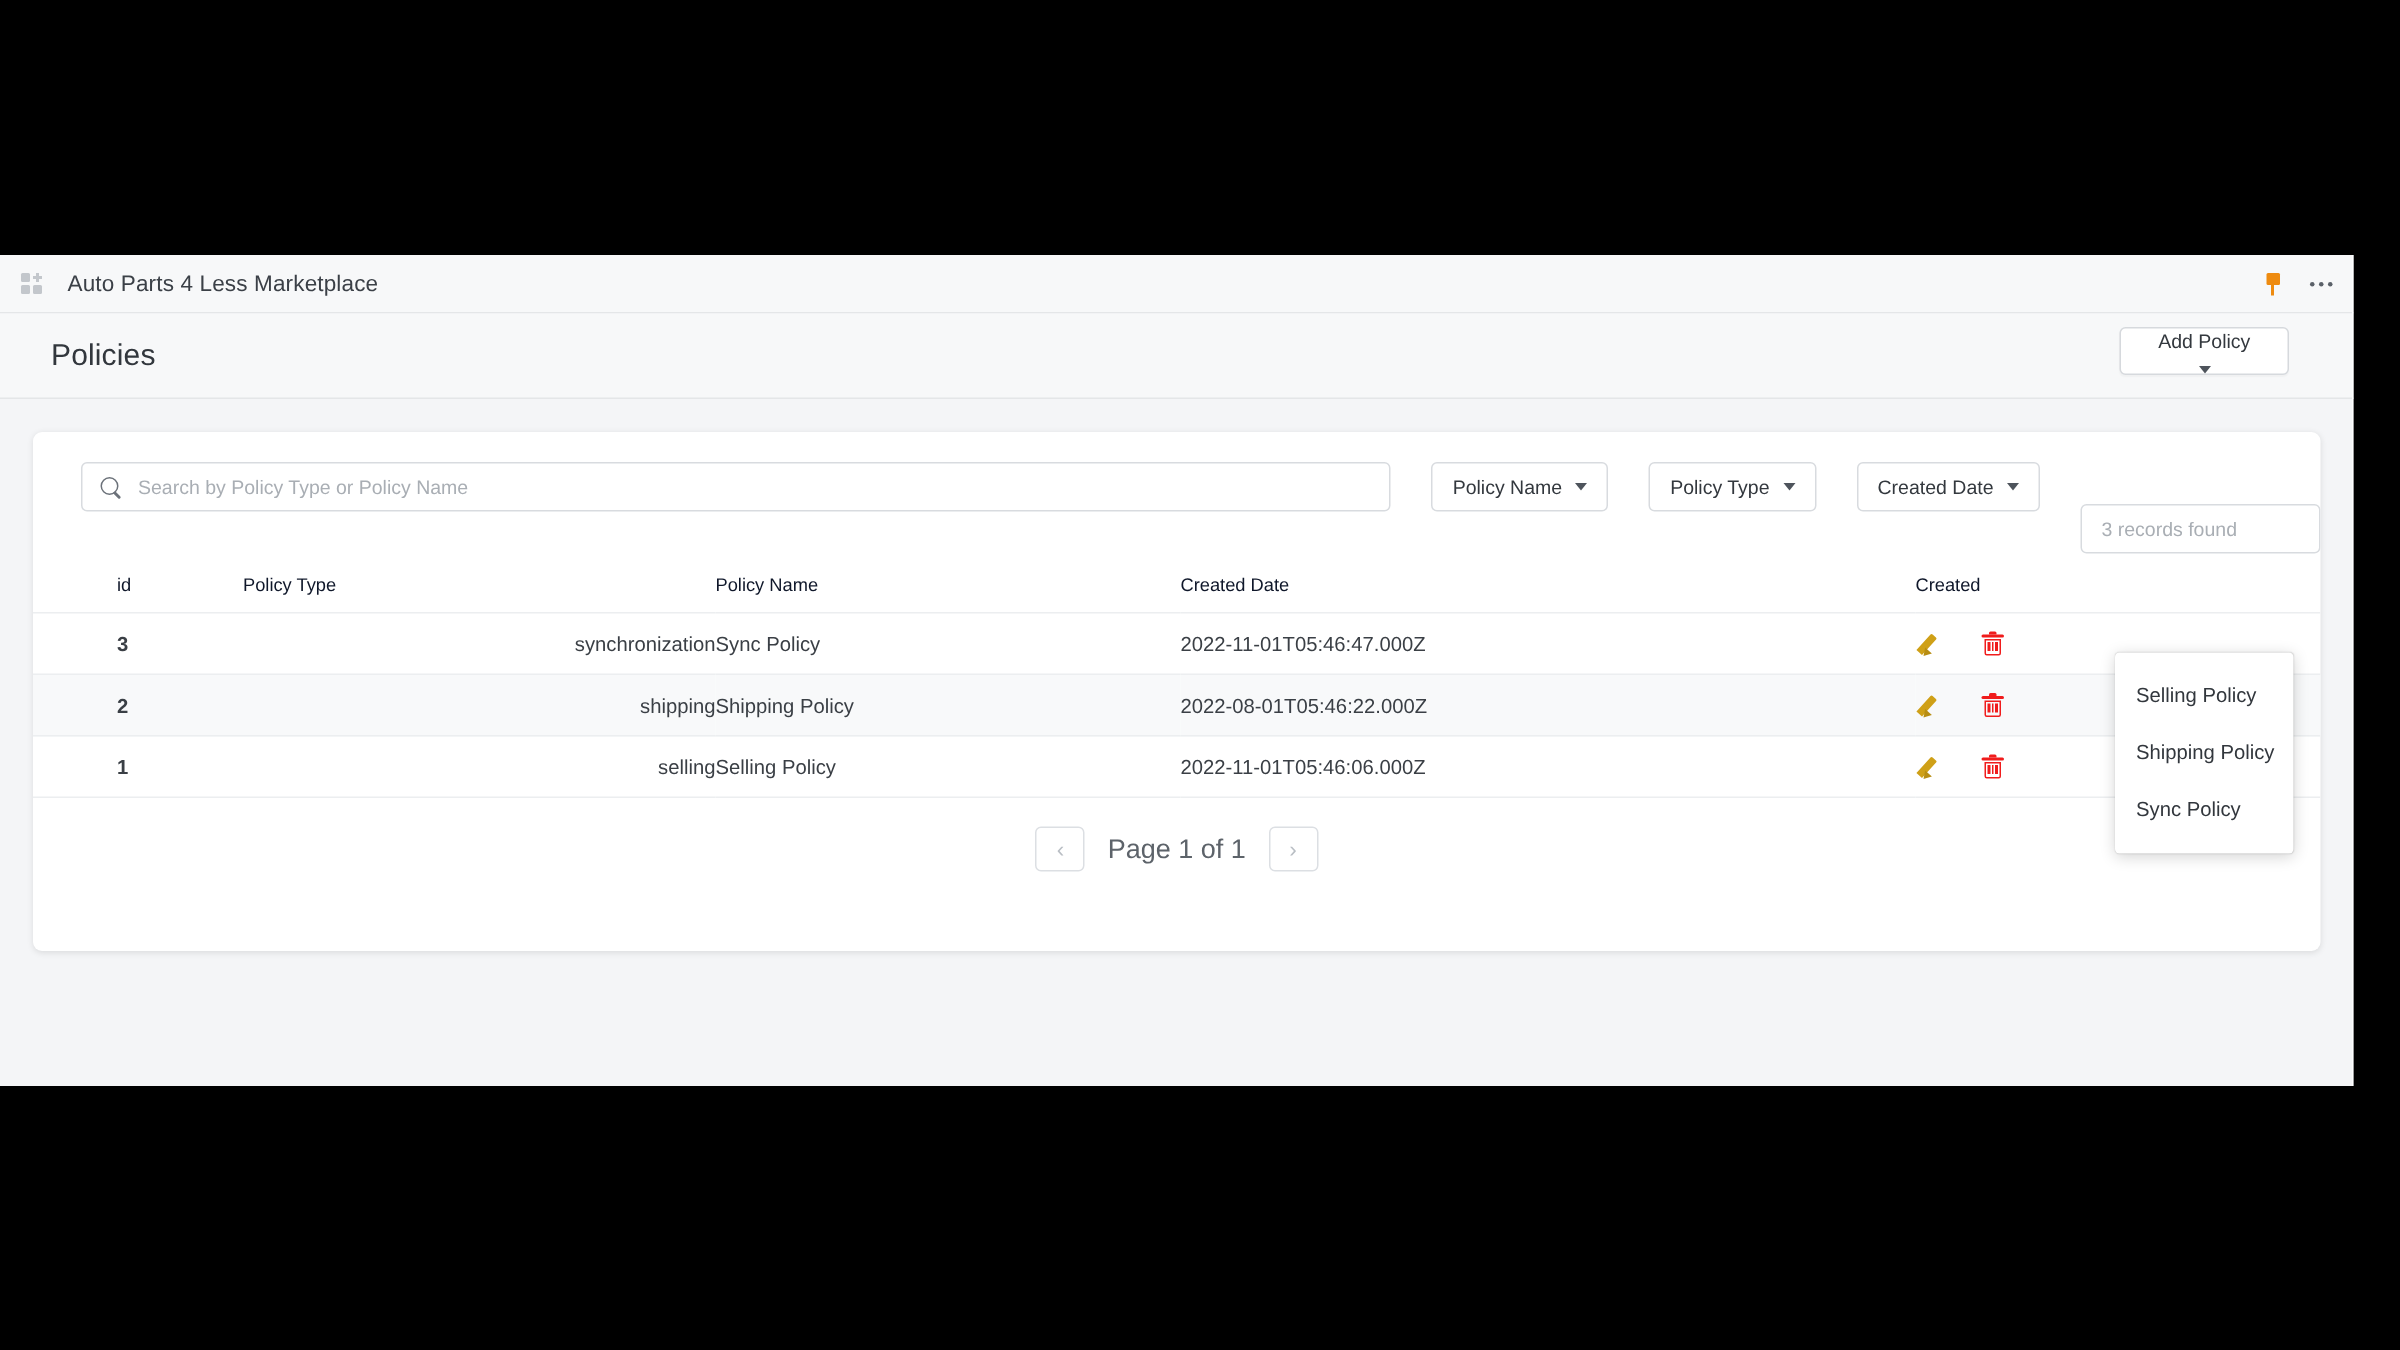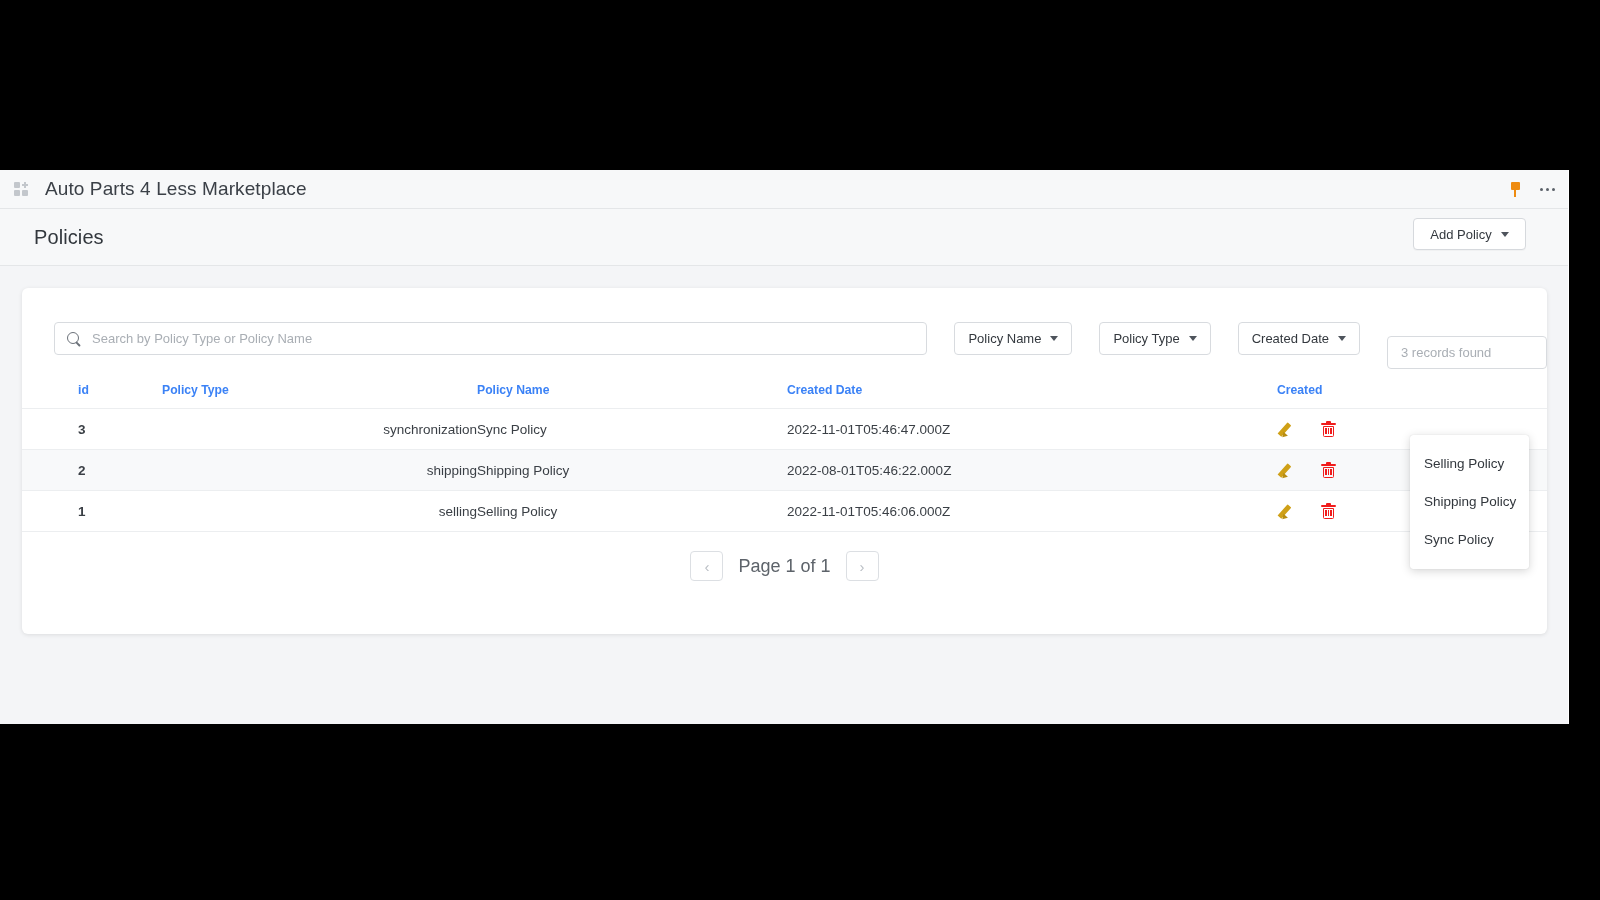--- a/index.html
+++ b/index.html
@@ -54,21 +54,21 @@
   .app-grid-icon i.plus::after {
     content: "";
     position: absolute;
     background: #c3c7cc;
   }
   .app-grid-icon i.plus::before { left: 2px; top: 0; width: 1.5px; height: 6px; }
   .app-grid-icon i.plus::after  { left: 0; top: 2.3px; width: 6px; height: 1.5px; }
 
   #app-title {
     margin-left: 17px;
-    font-size: 19px;
+    font-size: 15px;
     color: #3b4047;
     letter-spacing: .1px;
   }
 
   #app-bar-right {
     position: absolute;
     right: 14px;
     top: 0;
     height: 39px;
     display: flex;
@@ -134,20 +134,21 @@
     height: 32px;
     background: #ffffff;
     border: 1px solid #d6d9dd;
     border-radius: 4px;
     display: flex;
     align-items: center;
     justify-content: center;
     gap: 9px;
     cursor: pointer;
     box-shadow: 0 1px 1px rgba(0,0,0,.03);
+    flex-direction: column;
   }
   #add-policy-button .lbl {
     font-size: 13px;
     color: #33383e;
   }
   .caret-down {
     width: 0; height: 0;
     border-left: 4.5px solid transparent;
     border-right: 4.5px solid transparent;
     border-top: 5px solid #4e545c;
@@ -186,21 +187,20 @@
     border-radius: 6px;
     box-shadow: 0 1px 4px rgba(0,0,0,.10);
     height: 346px;
     position: relative;
     overflow: hidden;
   }
 
   
   #card-toolbar {
     display: flex;
-    align-items: center;
     padding: 20px 0 0 32px;
     gap: 16px;
   }
   #search-wrap {
     width: 893px;
     height: 33px;
     border: 1px solid #d8dbdf;
     border-radius: 4px;
     display: flex;
     align-items: center;
@@ -277,22 +277,22 @@
   
   #policies-table {
     width: 100%;
     border-collapse: collapse;
     margin-top: 14px;
     table-layout: fixed;
   }
   #policies-table th {
     text-align: left;
     font-size: 12.2px;
-    font-weight: bold;
-    color: #3b82f6;
+    font-weight: normal;
+    color: #0f172a;
     padding: 0 0 11px 0;
     border-bottom: 1px solid #eceef0;
   }
   #policies-table td {
     font-size: 13.5px;
     color: #3a3f45;
     height: 40px;
     border-bottom: 1px solid #eceef0;
     vertical-align: middle;
   }

